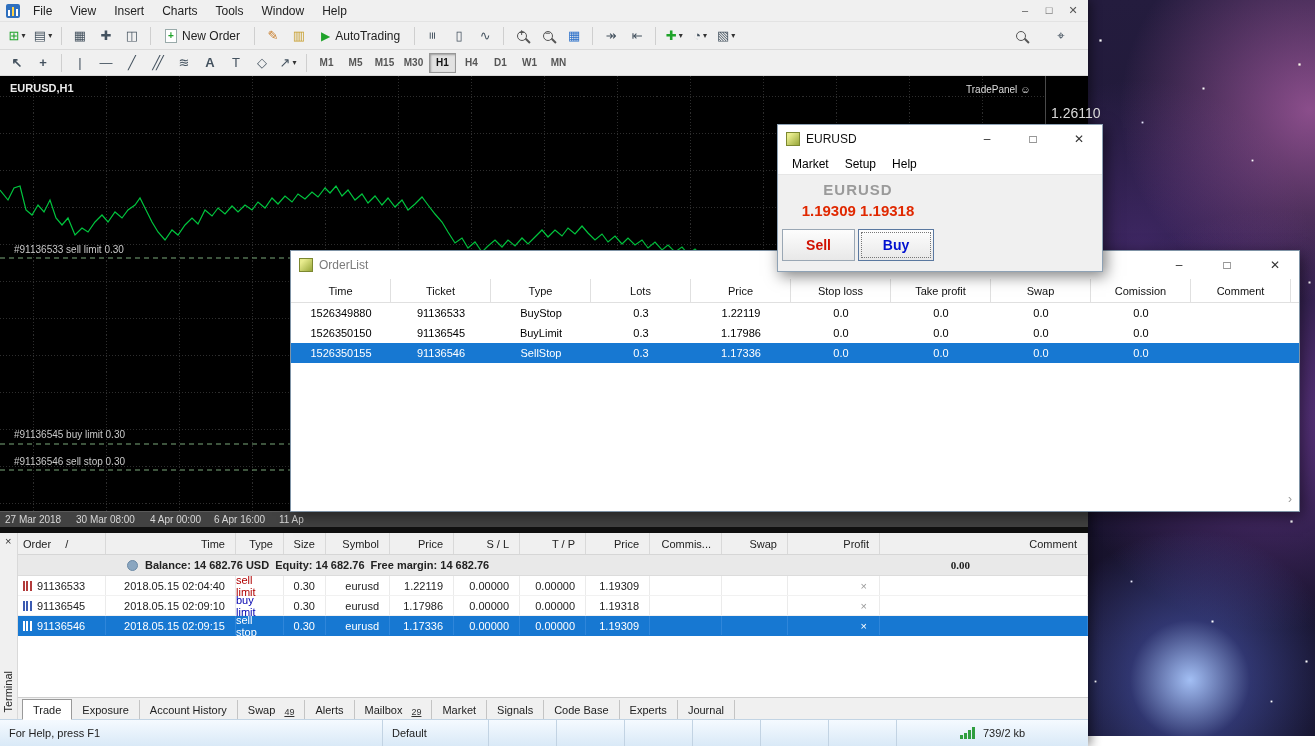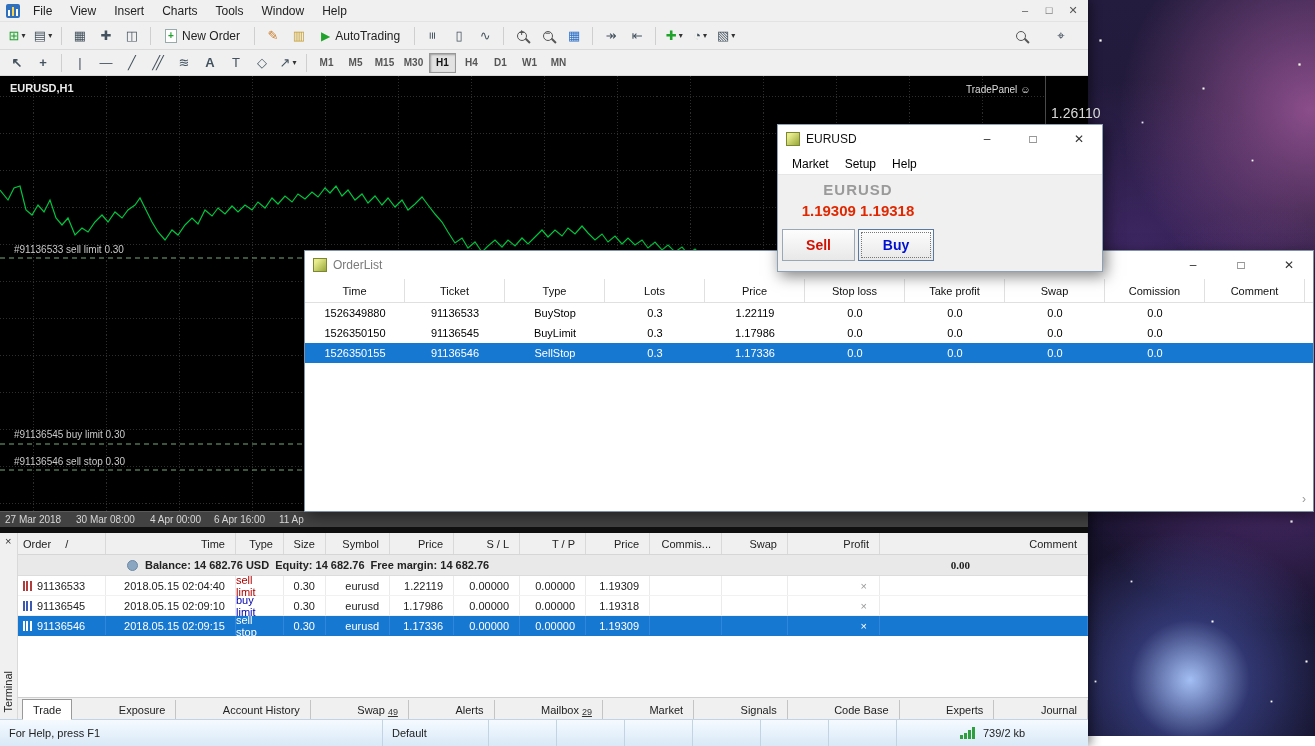--- a/index.html
+++ b/index.html
@@ -85,42 +85,42 @@
   .rc.first { justify-content:flex-start; padding-left:5px; gap:5px; }
   .rc.profit { padding-right:12px; }
   .oicon { width:9px; height:10px; background:linear-gradient(to right,currentColor 0 2px,transparent 2px 3.5px,currentColor 3.5px 5.5px,transparent 5.5px 7px,currentColor 7px 9px); }
   .ic-sell { color:#b23b3b; } .ic-buy { color:#3b5bb2; } .ic-sel { color:#fff; }
   .type-sell { color:#b00000; } .type-buy { color:#0000b0; }
   .row-close { color:#999; font-size:11px; }
   .t-row.selected { background:#1778d2; color:#fff; border-bottom-color:#1778d2; }
   .t-row.selected .rc { border-right-color:#2f86da; }
   .t-row.selected .type-sell, .t-row.selected .type-buy, .t-row.selected .row-close { color:#fff; }
   .t-tabs { position:absolute; left:0; right:0; bottom:0; height:22px; background:#f0f0f0; border-top:1px solid #cfcfcf;
-            display:flex; align-items:flex-end; padding-left:4px;justify-content:space-between; }
+            display:flex; align-items:flex-end; padding-left:4px; }
   .tab { height:19px; display:flex; align-items:center; padding:0 10px; font-size:11px; border-right:1px solid #c4c4c4; }
   .tab.active { background:#fff; border:1px solid #999; border-bottom-color:#fff; height:21px; margin-bottom:-1px; z-index:1; }
-  .tab-badge { font-size:9px; margin-left:3px; margin-top:5px; color:#333;text-decoration:underline; }
+  .tab-badge { font-size:9px; margin-left:9px; margin-top:5px; color:#333;text-decoration:underline; }
 
   
   .statusbar { position:absolute; left:0; top:719px; width:1088px; height:27px;
                background:linear-gradient(#f5faff,#d9e9f7); border-top:1px solid #c2d4e4;
                display:flex; align-items:stretch; font-size:11px; }
   .sb { display:flex; align-items:center; padding:0 9px; border-right:1px solid #c2d3e3; }
   .sb1{width:383px;} .sb2{width:106px;} .sbe{width:68px;} .sbl{flex:1; border-right:none;}
   .conn { display:flex; align-items:center; margin-left:54px; gap:8px; }
   .bars { display:flex; align-items:flex-end; gap:1px; }
   .bars i { display:block; width:3px; background:#2f9e3f; }
   .b1{height:4px;} .b2{height:6px;} .b3{height:9px;} .b4{height:12px;}
 
   
   .win-btns { margin-left:auto; display:flex; }
   .win-btn { width:46px; height:26px; display:flex; align-items:center; justify-content:center; color:#333; font-size:12px; }
   .ea-icon { width:14px; height:14px; background:linear-gradient(135deg,#e8ec8e 20%,#98a73a); border:1px solid #7c8830; margin-right:6px; }
 
-  .orderlist { position:absolute; left:304px; top:250px; width:1010px; height:262px; background:#fff;
+  .orderlist { position:absolute; left:290px; top:250px; width:1010px; height:262px; background:#fff;
                border:1px solid #7f93a6; box-shadow:3px 4px 14px rgba(0,0,0,.5); z-index:10; font-size:11px; }
   .ol-title { height:28px; display:flex; align-items:center; padding-left:8px; background:#fff; }
   .ol-title-text { color:#7a7a7a; font-size:12px; }
   .ol-header { display:flex; height:24px; border-bottom:1px solid #e0e0e0; }
   .ol-hc { width:100px; height:100%; display:flex; align-items:center; justify-content:center; border-right:1px solid #e0e0e0; color:#111; }
   .ol-row { display:flex; height:20px; align-items:center; color:#000; }
   .ol-cell { width:100px; text-align:center; }
   .ol-row.selected { background:#1778d2; color:#fff; }
   .ol-scroll { position:absolute; right:7px; bottom:5px; color:#9a9a9a; font-size:12px; }
 

